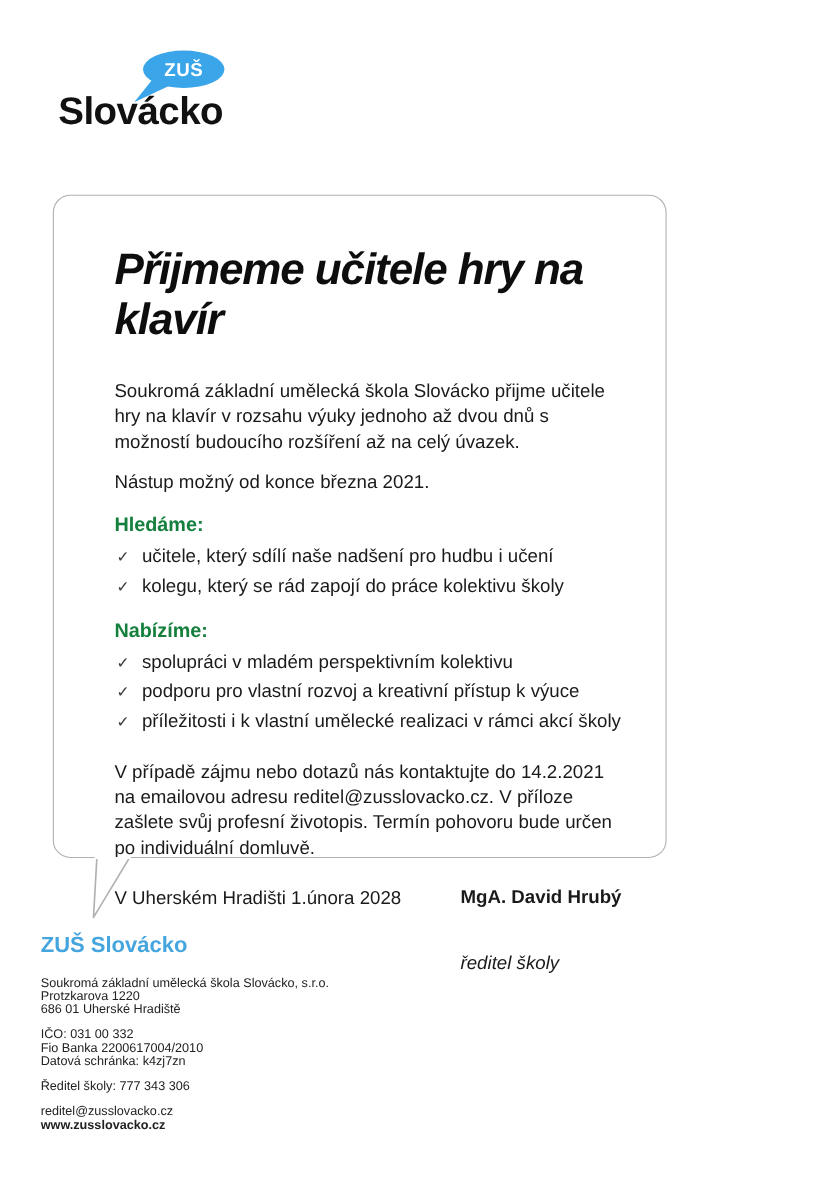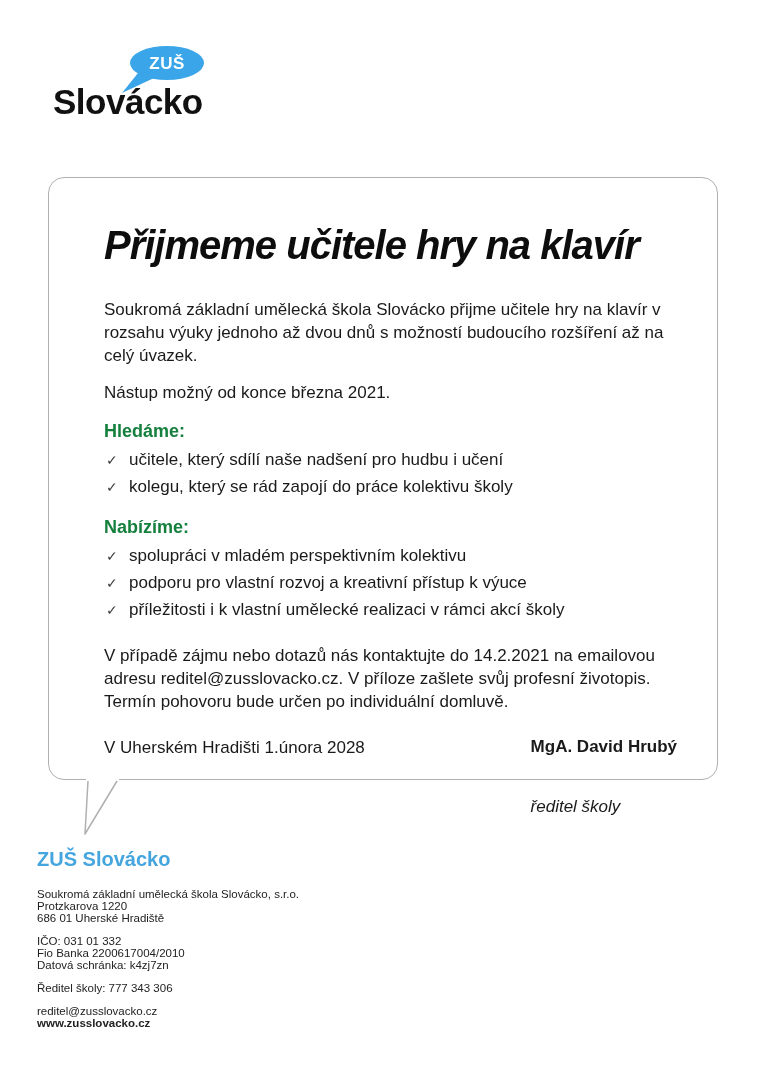--- a/index.html
+++ b/index.html
@@ -19,21 +19,21 @@
   .wordmark {
     position: absolute; left: 53px; top: 82px;
     font-size: 35px; font-weight: 700; letter-spacing: -0.5px;
     color: #111;
   }
 
   
   .bubble-box {
     position: absolute;
     left: 48px; top: 177px;
-    width: 670px; height: 603px;
+    width: 558px; height: 603px;
     background: #fff;
     border: 1.5px solid #b0b0b0;
     border-radius: 16px;
     box-sizing: border-box;
   }
   .bubble-tail { position: absolute; left: 70px; top: 779px; }
 
   .bubble-content {
     box-sizing: border-box;
     padding: 44px 40px 0 55px;
@@ -167,21 +167,21 @@
   <div class="footer">
     <div class="footer-heading">ZUŠ Slovácko</div>
 
     <div class="footer-group">
       <div class="footer-line">Soukromá základní umělecká škola Slovácko, s.r.o.</div>
       <div class="footer-line">Protzkarova 1220</div>
       <div class="footer-line">686 01 Uherské Hradiště</div>
     </div>
 
     <div class="footer-group">
-      <div class="footer-line">IČO: 031 01 332</div>
+      <div class="footer-line">IČO: 031 00 332</div>
       <div class="footer-line">Fio Banka 2200617004/2010</div>
       <div class="footer-line">Datová schránka: k4zj7zn</div>
     </div>
 
     <div class="footer-group">
       <div class="footer-line">Ředitel školy: 777 343 306</div>
     </div>
 
     <div class="footer-group">
       <div class="footer-line">reditel@zusslovacko.cz</div>

